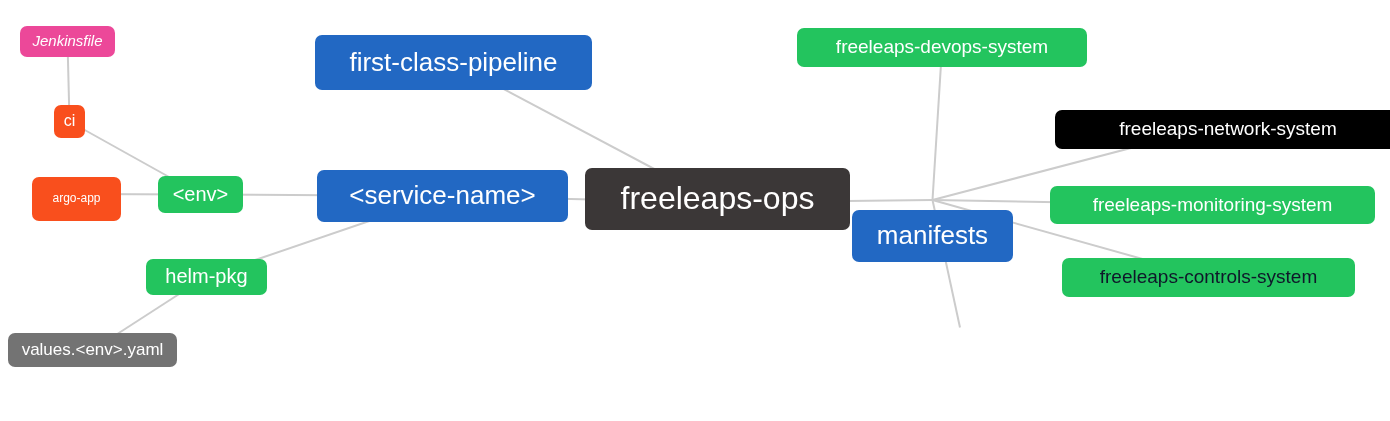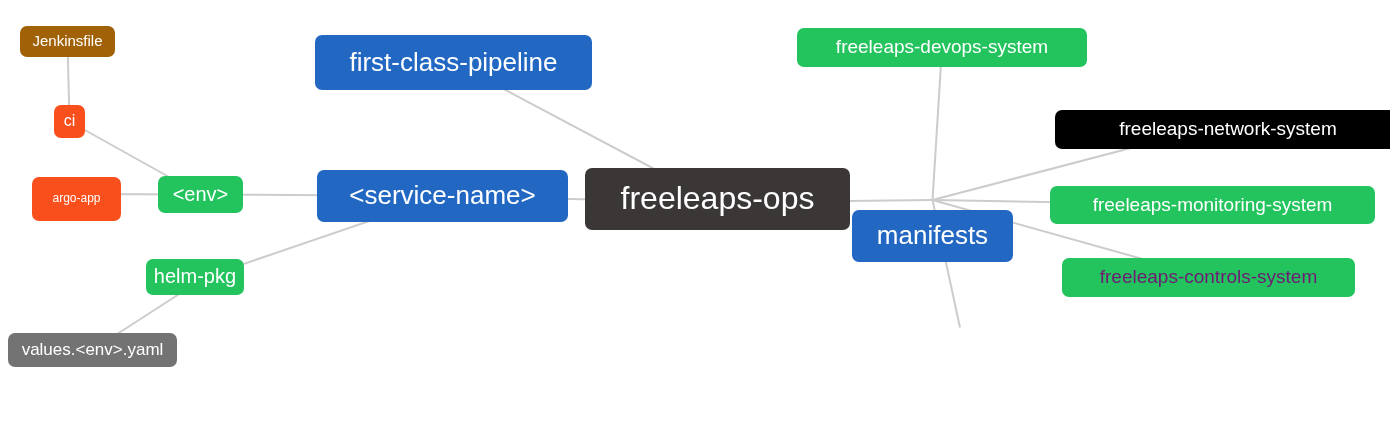--- a/index.html
+++ b/index.html
@@ -54,33 +54,33 @@
       <line x1="92.5" y1="350" x2="205.5" y2="277" stroke="#cccccc" stroke-width="2"></line>
       <line x1="453.5" y1="62.5" x2="717.5" y2="202.5" stroke="#cccccc" stroke-width="2"></line>
       <line x1="442.5" y1="196" x2="717.5" y2="202.5" stroke="#cccccc" stroke-width="2"></line>
       <line x1="717.5" y1="202.5" x2="932.5" y2="200" stroke="#cccccc" stroke-width="2"></line>
       <line x1="932.5" y1="200" x2="942" y2="47.5" stroke="#cccccc" stroke-width="2"></line>
       <line x1="932.5" y1="200" x2="1201.5" y2="129.5" stroke="#cccccc" stroke-width="2"></line>
       <line x1="932.5" y1="200" x2="1212.5" y2="205" stroke="#cccccc" stroke-width="2"></line>
       <line x1="932.5" y1="200" x2="1208.5" y2="277.5" stroke="#cccccc" stroke-width="2"></line>
       <line x1="932.5" y1="200" x2="960" y2="327.5" stroke="#cccccc" stroke-width="2"></line>
     </svg>
-<div class="node" style="left: 20px; top: 26px; width: 95px; height: 31px; background: #a16207; font-size: 15px; color: rgb(255, 255, 255);">
+<div class="node" style="left: 20px; top: 26px; width: 95px; height: 31px; background: #ec4899; font-size: 15px; color: rgb(255, 255, 255); font-style: italic;">
       <span>Jenkinsfile</span>
     </div>
     <div class="node" style="left: 54px; top: 105px; width: 31px; height: 33px; background: rgb(249, 79, 29); font-size: 16px; color: rgb(255, 255, 255);">
       <span>ci</span>
     </div>
     <div class="node" style="left: 32px; top: 177px; width: 89px; height: 44px; background: rgb(249, 79, 29); font-size: 12px; color: rgb(255, 255, 255);">
       <span>argo-app</span>
     </div>
     <div class="node" style="left: 158px; top: 176px; width: 85px; height: 37px; background: rgb(35, 196, 94); font-size: 20px; color: rgb(255, 255, 255);">
       <span>&lt;env&gt;</span>
     </div>
-    <div class="node" style="left: 146px; top: 259px; width: 98px; height: 36px; background: rgb(35, 196, 94); font-size: 20px; color: rgb(255, 255, 255);">
+    <div class="node" style="left: 146px; top: 259px; width: 121px; height: 36px; background: rgb(35, 196, 94); font-size: 20px; color: rgb(255, 255, 255);">
       <span>helm-pkg</span>
     </div>
     <div class="node" style="left: 8px; top: 333px; width: 169px; height: 34px; background: #737373; font-size: 17px; color: rgb(255, 255, 255);">
       <span>values.&lt;env&gt;.yaml</span>
     </div>
     <div class="node" style="left: 315px; top: 35px; width: 277px; height: 55px; background: rgb(34, 104, 195); font-size: 26px; color: rgb(255, 255, 255);">
       <span>first-class-pipeline</span>
     </div>
     <div class="node" style="left: 317px; top: 170px; width: 251px; height: 52px; background: rgb(34, 104, 195); font-size: 26px; color: rgb(255, 255, 255);">
       <span>&lt;service-name&gt;</span>
@@ -93,16 +93,16 @@
     </div>
     <div class="node" style="left: 797px; top: 28px; width: 290px; height: 39px; background: rgb(35, 196, 94); font-size: 19px; color: rgb(255, 255, 255); text-align: center;">
       <span>freeleaps-devops-system</span>
     </div>
     <div class="node" style="left: 1055px; top: 110px; width: 346px; height: 39px; background: #000000; font-size: 19px; color: rgb(255, 255, 255);">
       <span>freeleaps-network-system</span>
     </div>
     <div class="node" style="left: 1050px; top: 186px; width: 325px; height: 38px; background: rgb(35, 196, 94); font-size: 19px; color: rgb(255, 255, 255);">
       <span>freeleaps-monitoring-system</span>
     </div>
-    <div class="node" style="left: 1062px; top: 258px; width: 293px; height: 39px; background: rgb(35, 196, 94); font-size: 19px; color: #701a75;">
+    <div class="node" style="left: 1062px; top: 258px; width: 293px; height: 39px; background: rgb(35, 196, 94); font-size: 19px; color: #0f172a;">
       <span>freeleaps-controls-system</span>
     </div>
   </div>
 
 </body></html>

